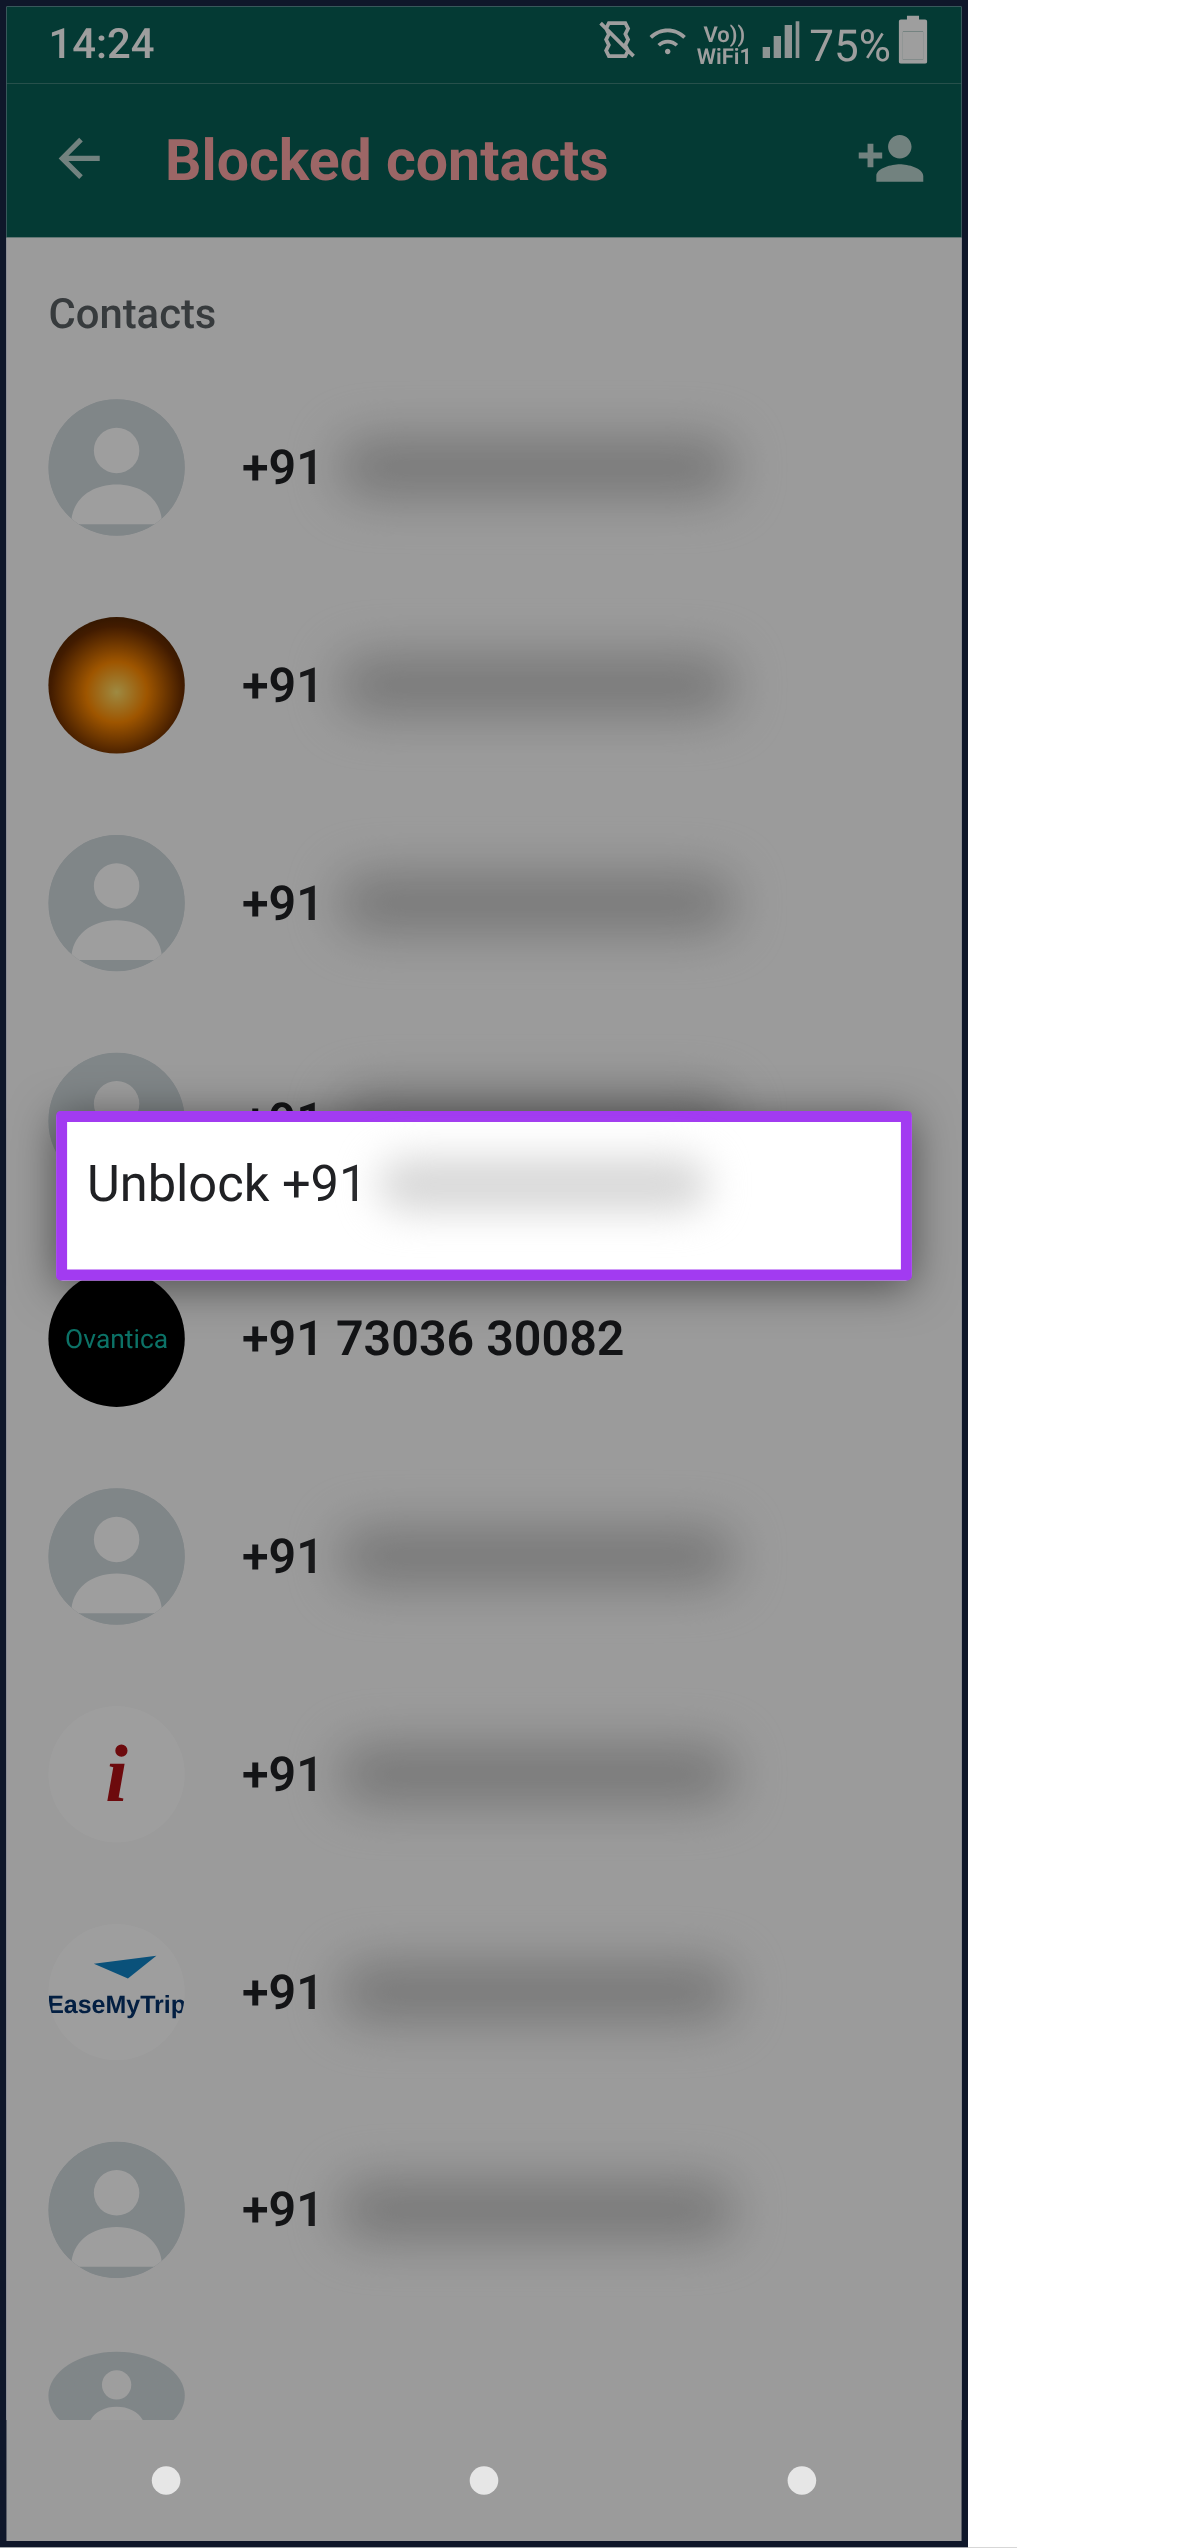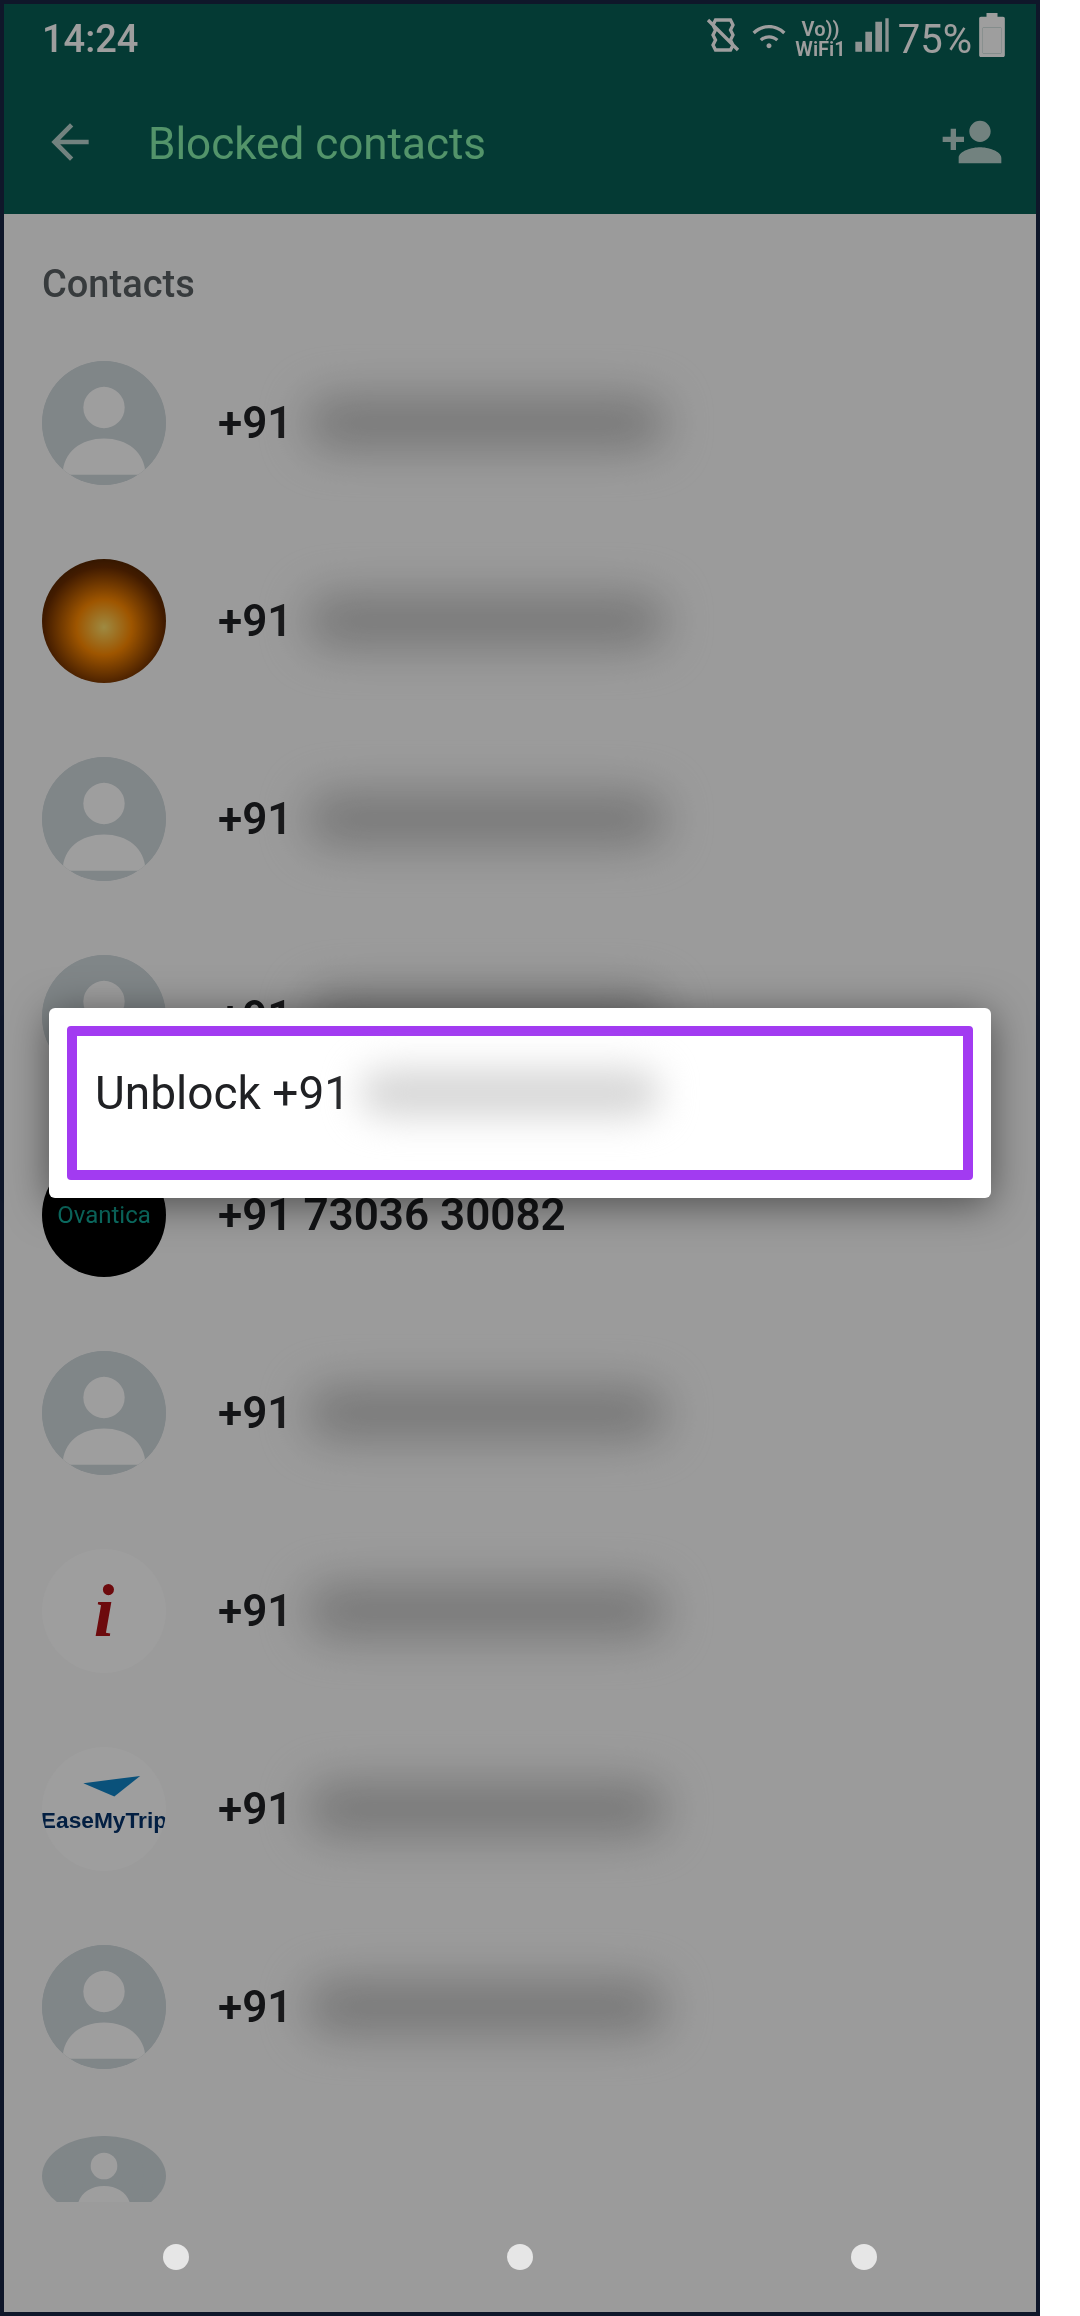--- a/index.html
+++ b/index.html
@@ -1,22 +1,22 @@
 <!DOCTYPE html>
 <html><head>
 <meta charset="utf-8">
 <style>
   * { box-sizing: border-box; margin: 0; padding: 0; }
   html, body { width: 1080px; height: 2316px; overflow: hidden; font-family: Roboto, Arial, sans-serif; }
   .device {
-    width: 1040px;
+    width: 880px;
     height: 2316px;
     background: #fafafa;
     position: relative;
-    border: 4px solid #0f172a;
+    border: 6px solid #0f172a;
   }
   
   .status-bar {
     height: 70px;
     background: #075E54;
     color: #fff;
     display: flex;
     align-items: center;
     justify-content: space-between;
     padding: 0 30px 0 38px;
@@ -30,21 +30,21 @@
   
   .app-bar {
     height: 140px;
     background: #075E54;
     display: flex;
     align-items: center;
     padding: 0 28px;
     color: #cfe3df;
   }
   .back-btn { color: #cfe3df; padding: 10px; }
-  .app-title { font-size: 44px; margin-left: 40px; flex: 1; font-weight: 400; color: #86efac;}
+  .app-title { font-size: 52px; margin-left: 40px; flex: 1; font-weight: 700; color: #fca5a5;}
   .add-contact-btn { color: #cfe3df; padding: 4px; }
   
   .content {
     padding-top: 30px;
     background: #fafafa;
     height: calc(100% - 210px - 110px);
     overflow: hidden;
   }
   .section-header {
     color: #5a5f63;
@@ -102,21 +102,20 @@
   }
   
   .popup {
     position: absolute;
     left: 45px;
     right: 45px;
     top: 1004px;
     background: #fff;
     border-radius: 6px;
     box-shadow: 0 6px 40px rgba(0,0,0,0.5);
-    padding: 18px;
   }
   .popup-inner {
     border: 10px solid #A23BF1;
     border-radius: 4px;
     padding: 30px 18px 50px 18px;
     display:flex;
     align-items:center;
   }
   .popup-text {
     font-size: 46px;

